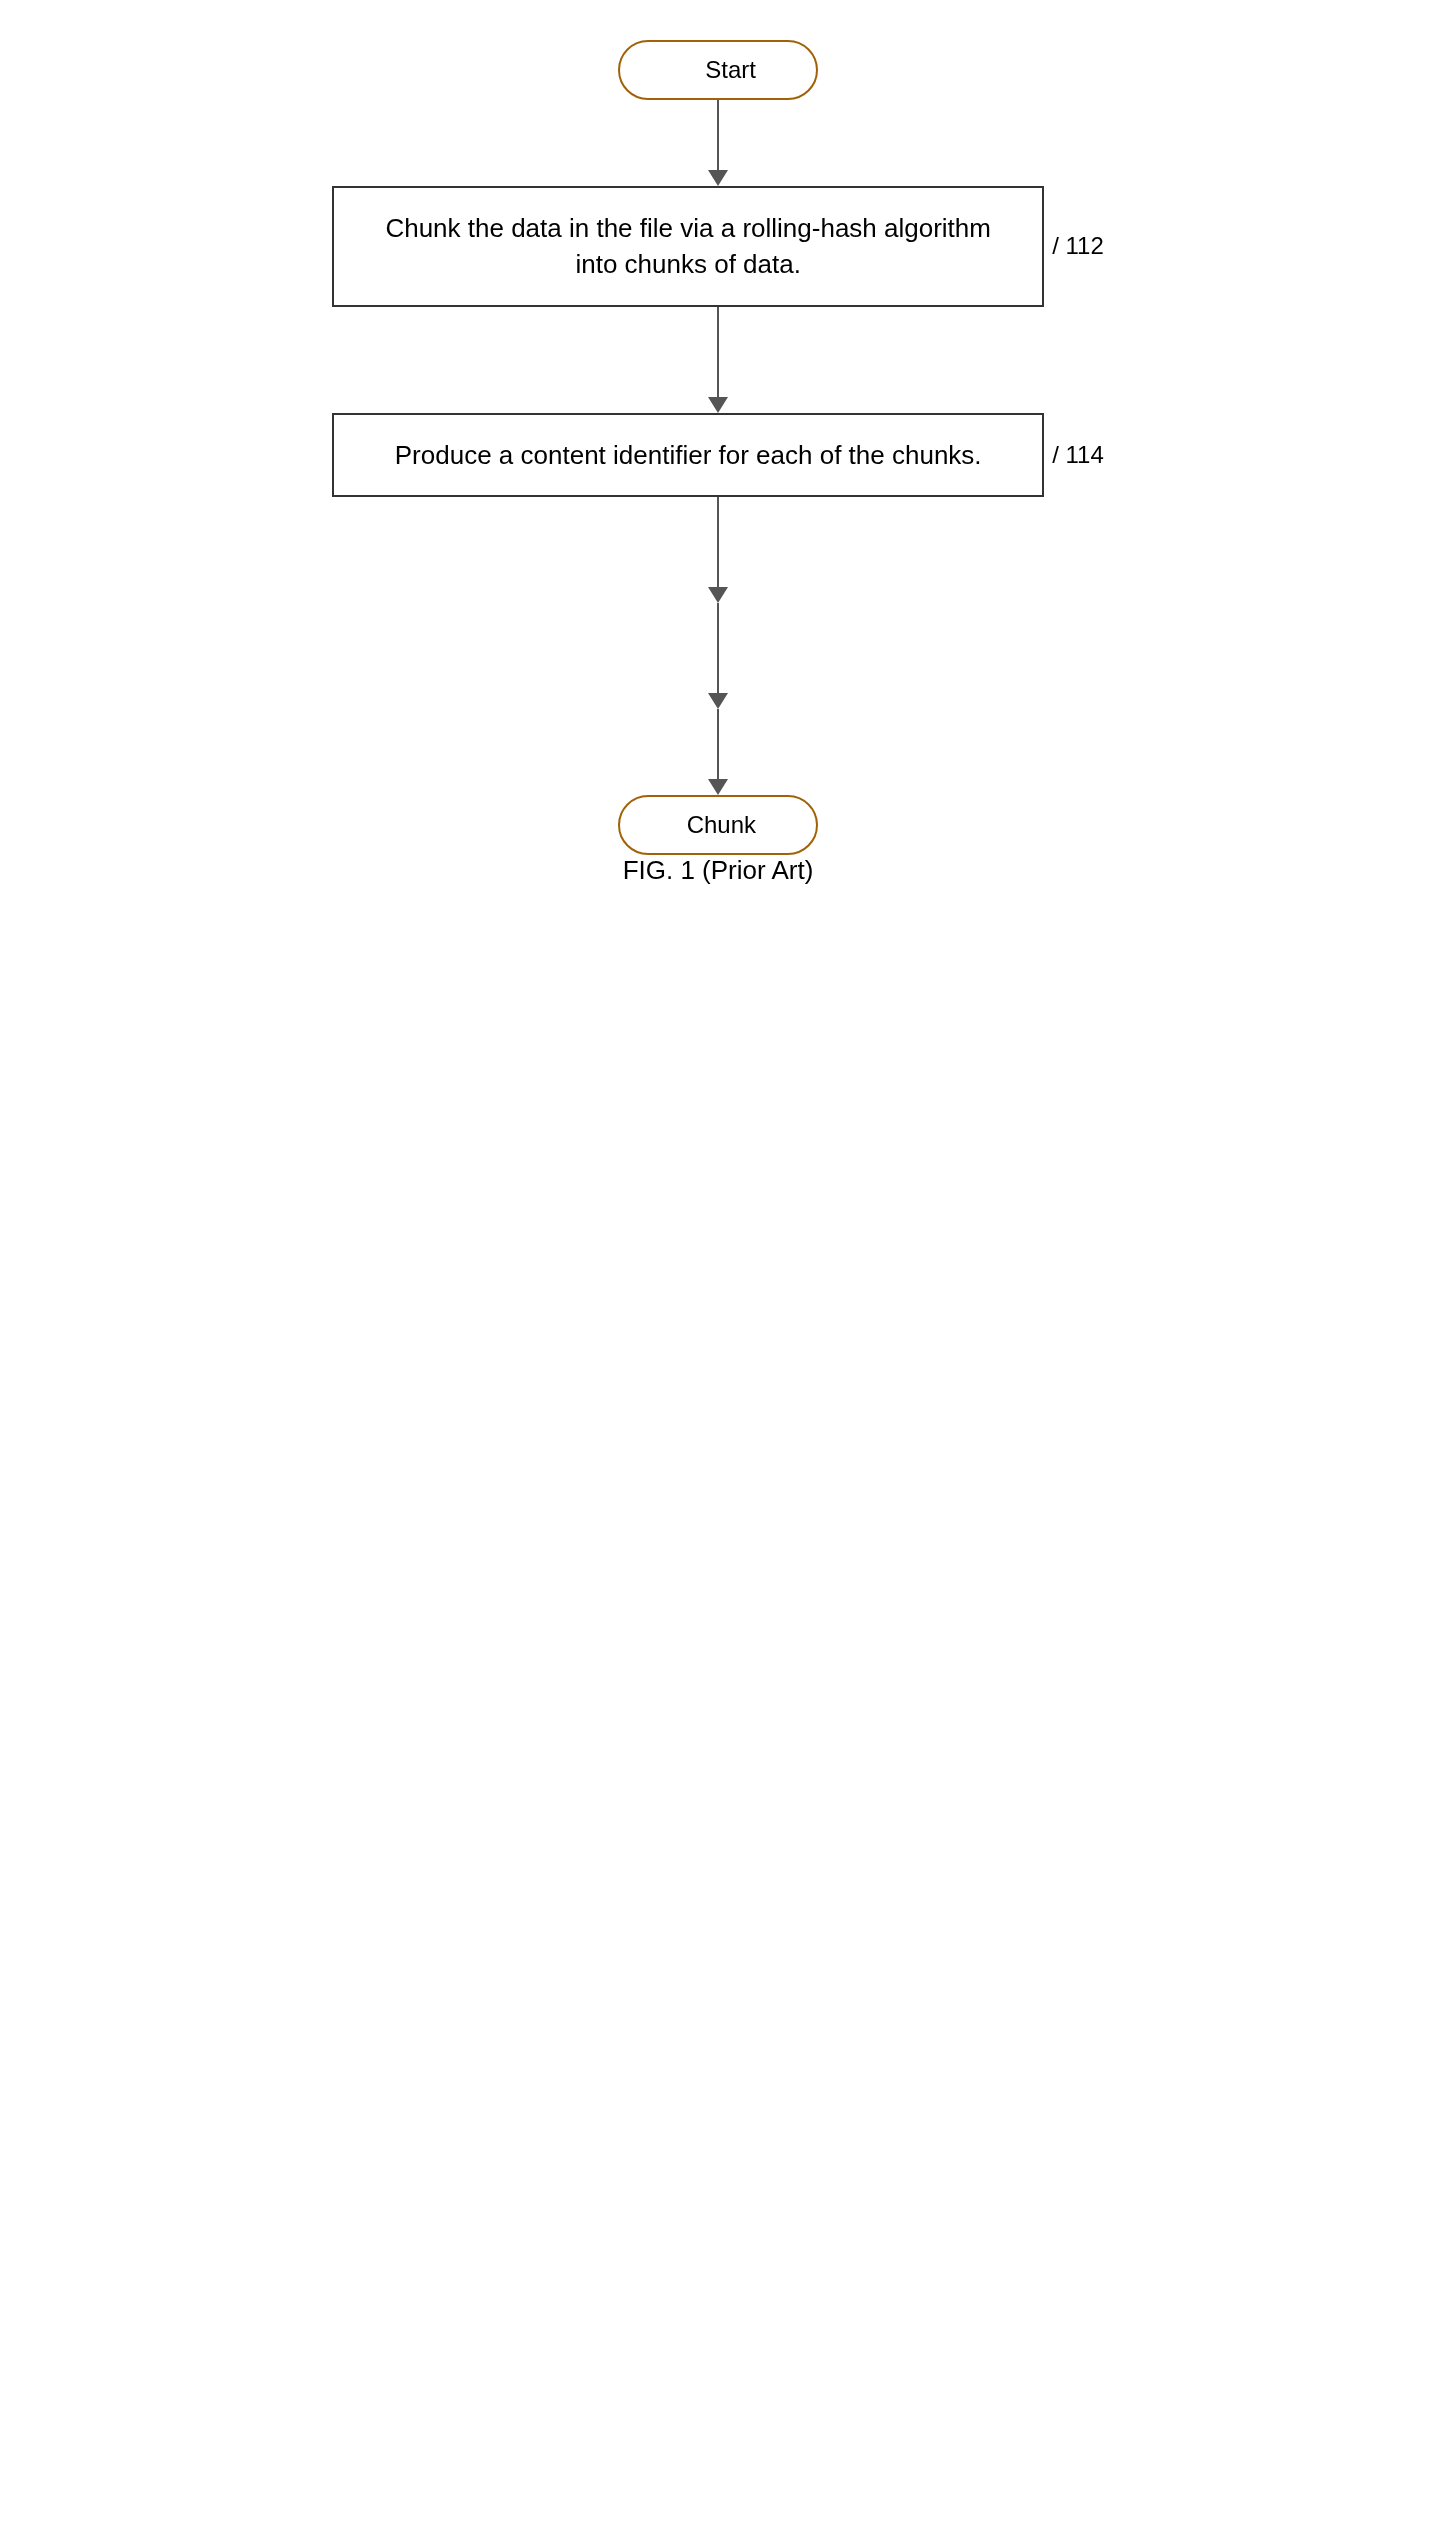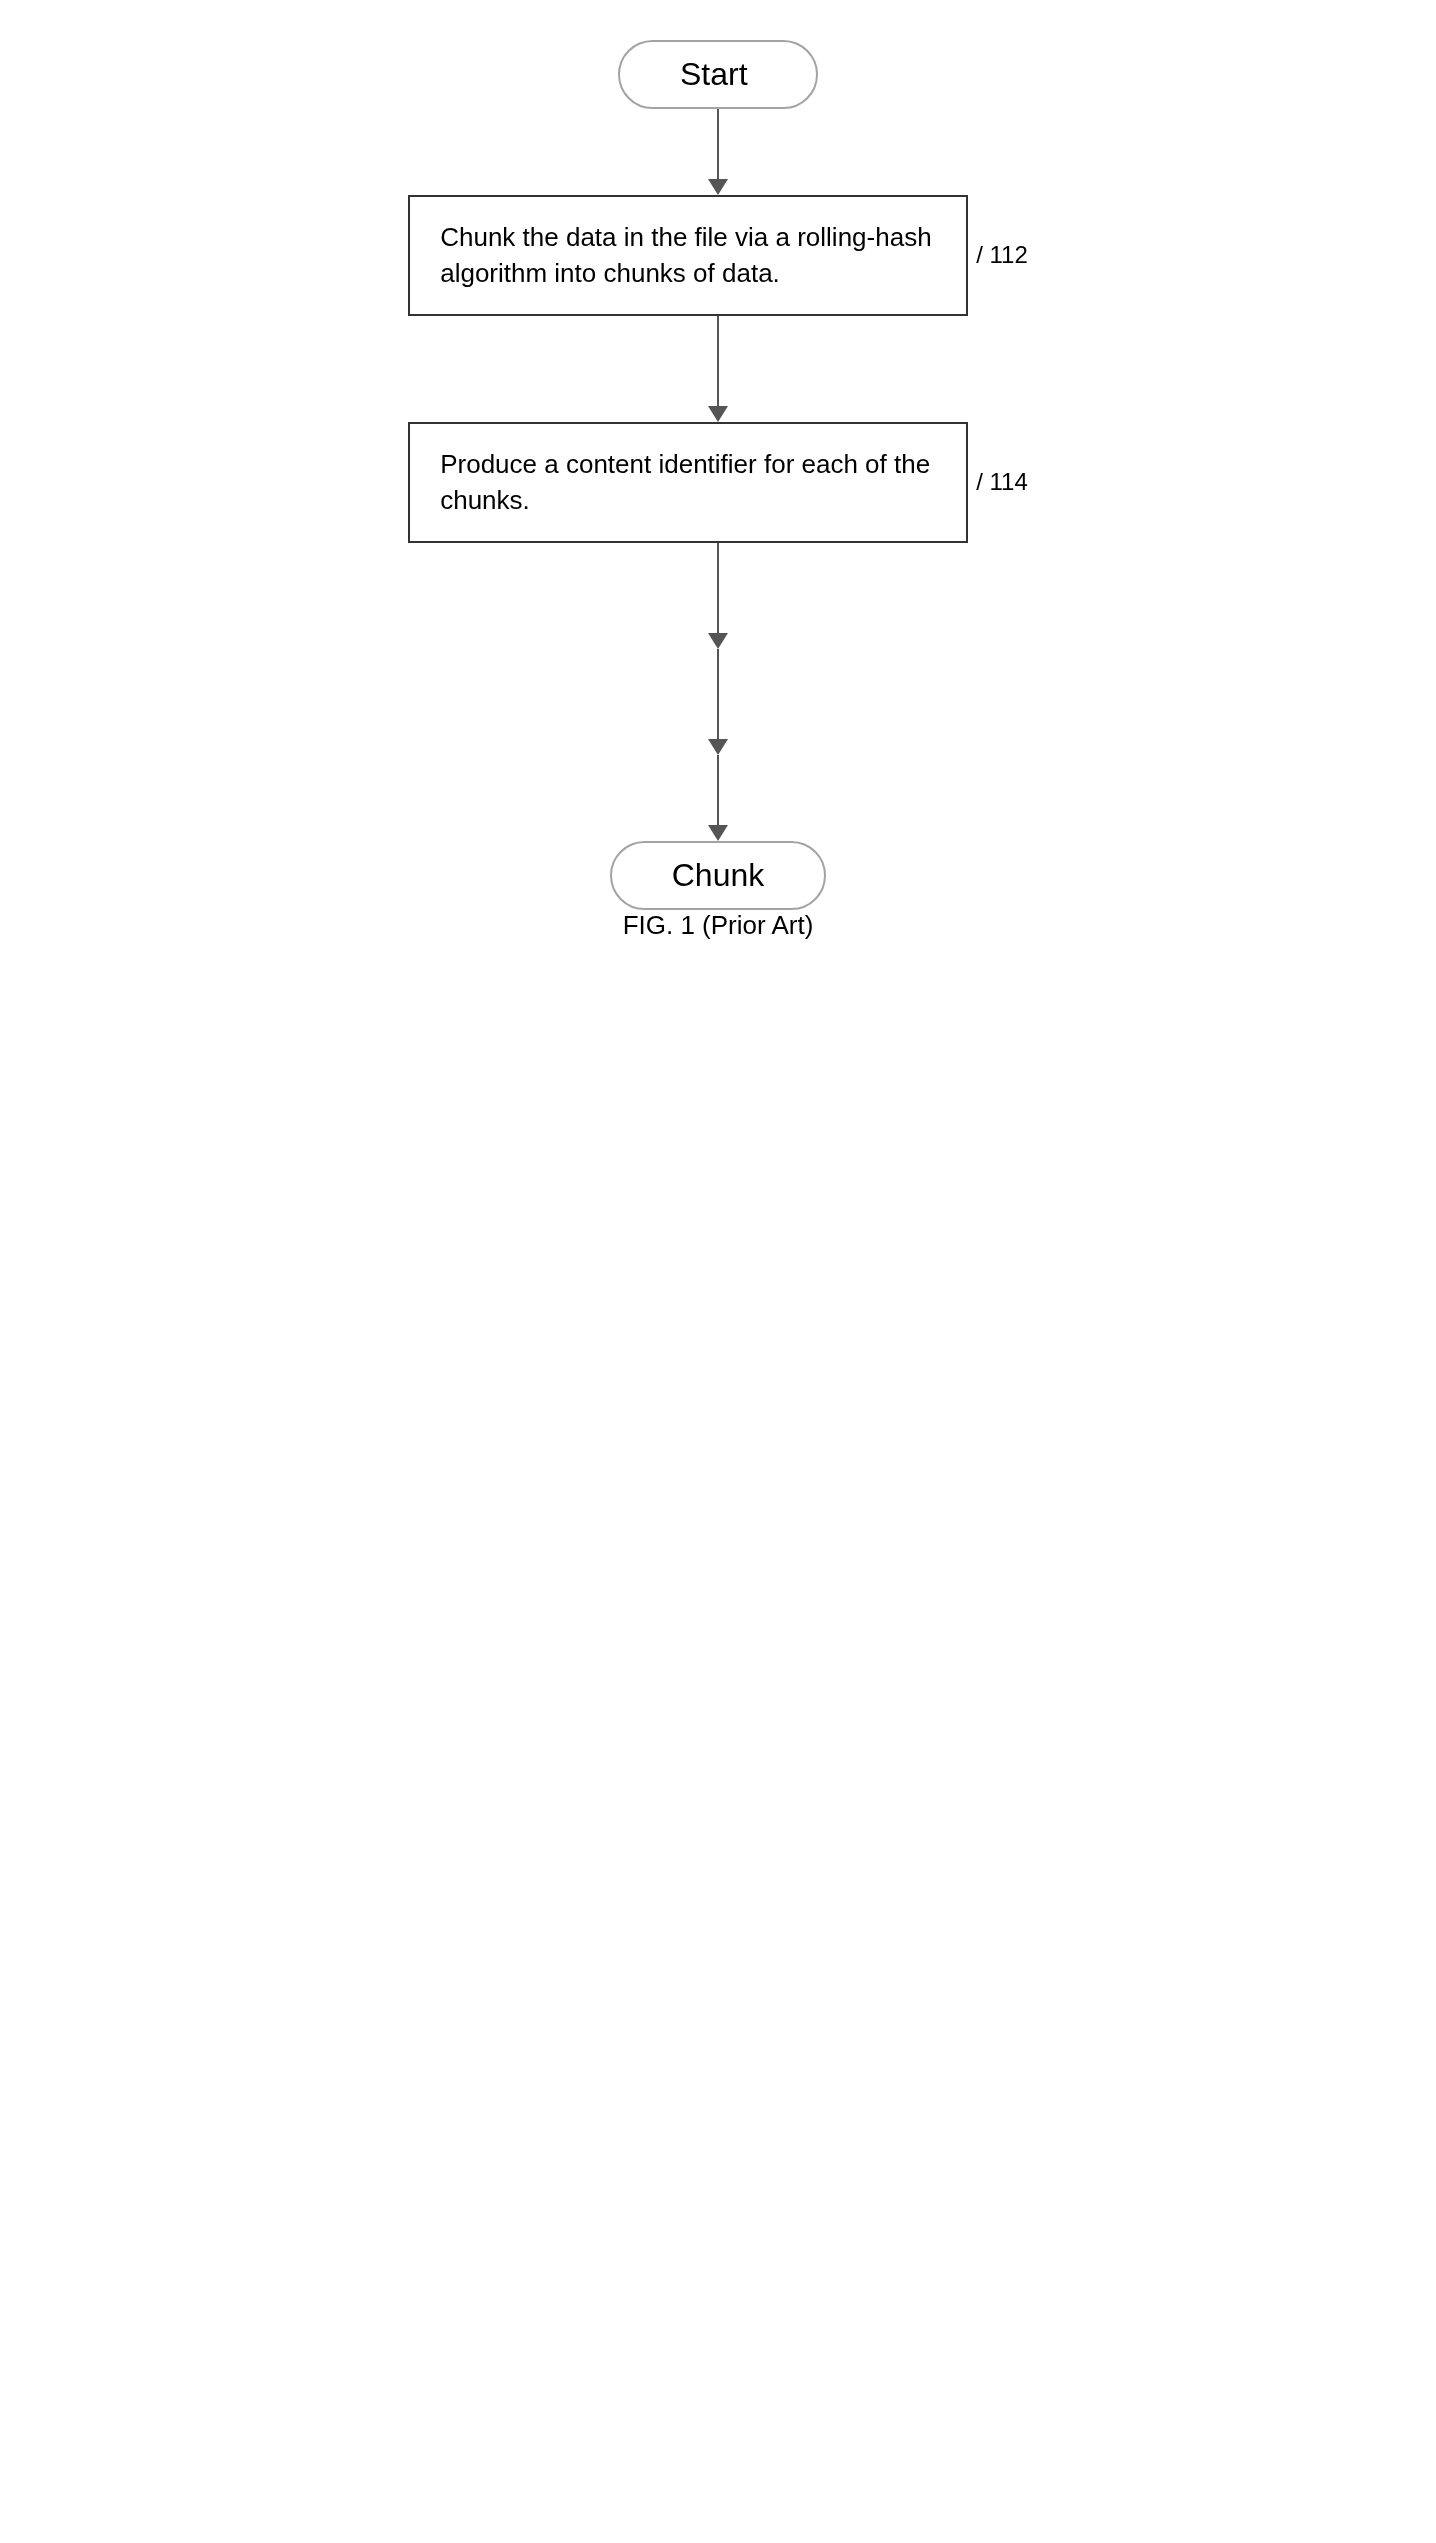--- a/index.html
+++ b/index.html
@@ -21,43 +21,44 @@
 
     .diagram-container {
       display: flex;
       flex-direction: column;
       align-items: center;
       width: 900px;
       position: relative;
     }
 
     .terminal-shape {
-      border: 2px solid #a3a3a3;
+      border: 2px solid #a16207;
       border-radius: 40px;
       padding: 14px 60px;
-      font-size: 32px;
+      font-size: 24px;
       font-family: Arial, sans-serif;
       background: #fff;
-      text-align: left;
+      text-align: right;
       min-width: 200px;
     }
 
     .process-box-wrapper {
       display: flex;
       align-items: center;
       position: relative;
     }
 
     .process-box {
       border: 2px solid #333;
       padding: 22px 30px;
       font-size: 26px;
       font-family: Arial, sans-serif;
       background: #fff;
-      width: 560px;
+      text-align: center;
+      width: 712px;
       line-height: 1.4;
     }
 
     .step-label {
       font-size: 24px;
       font-family: Arial, sans-serif;
       margin-left: 8px;
       white-space: nowrap;
     }
 

